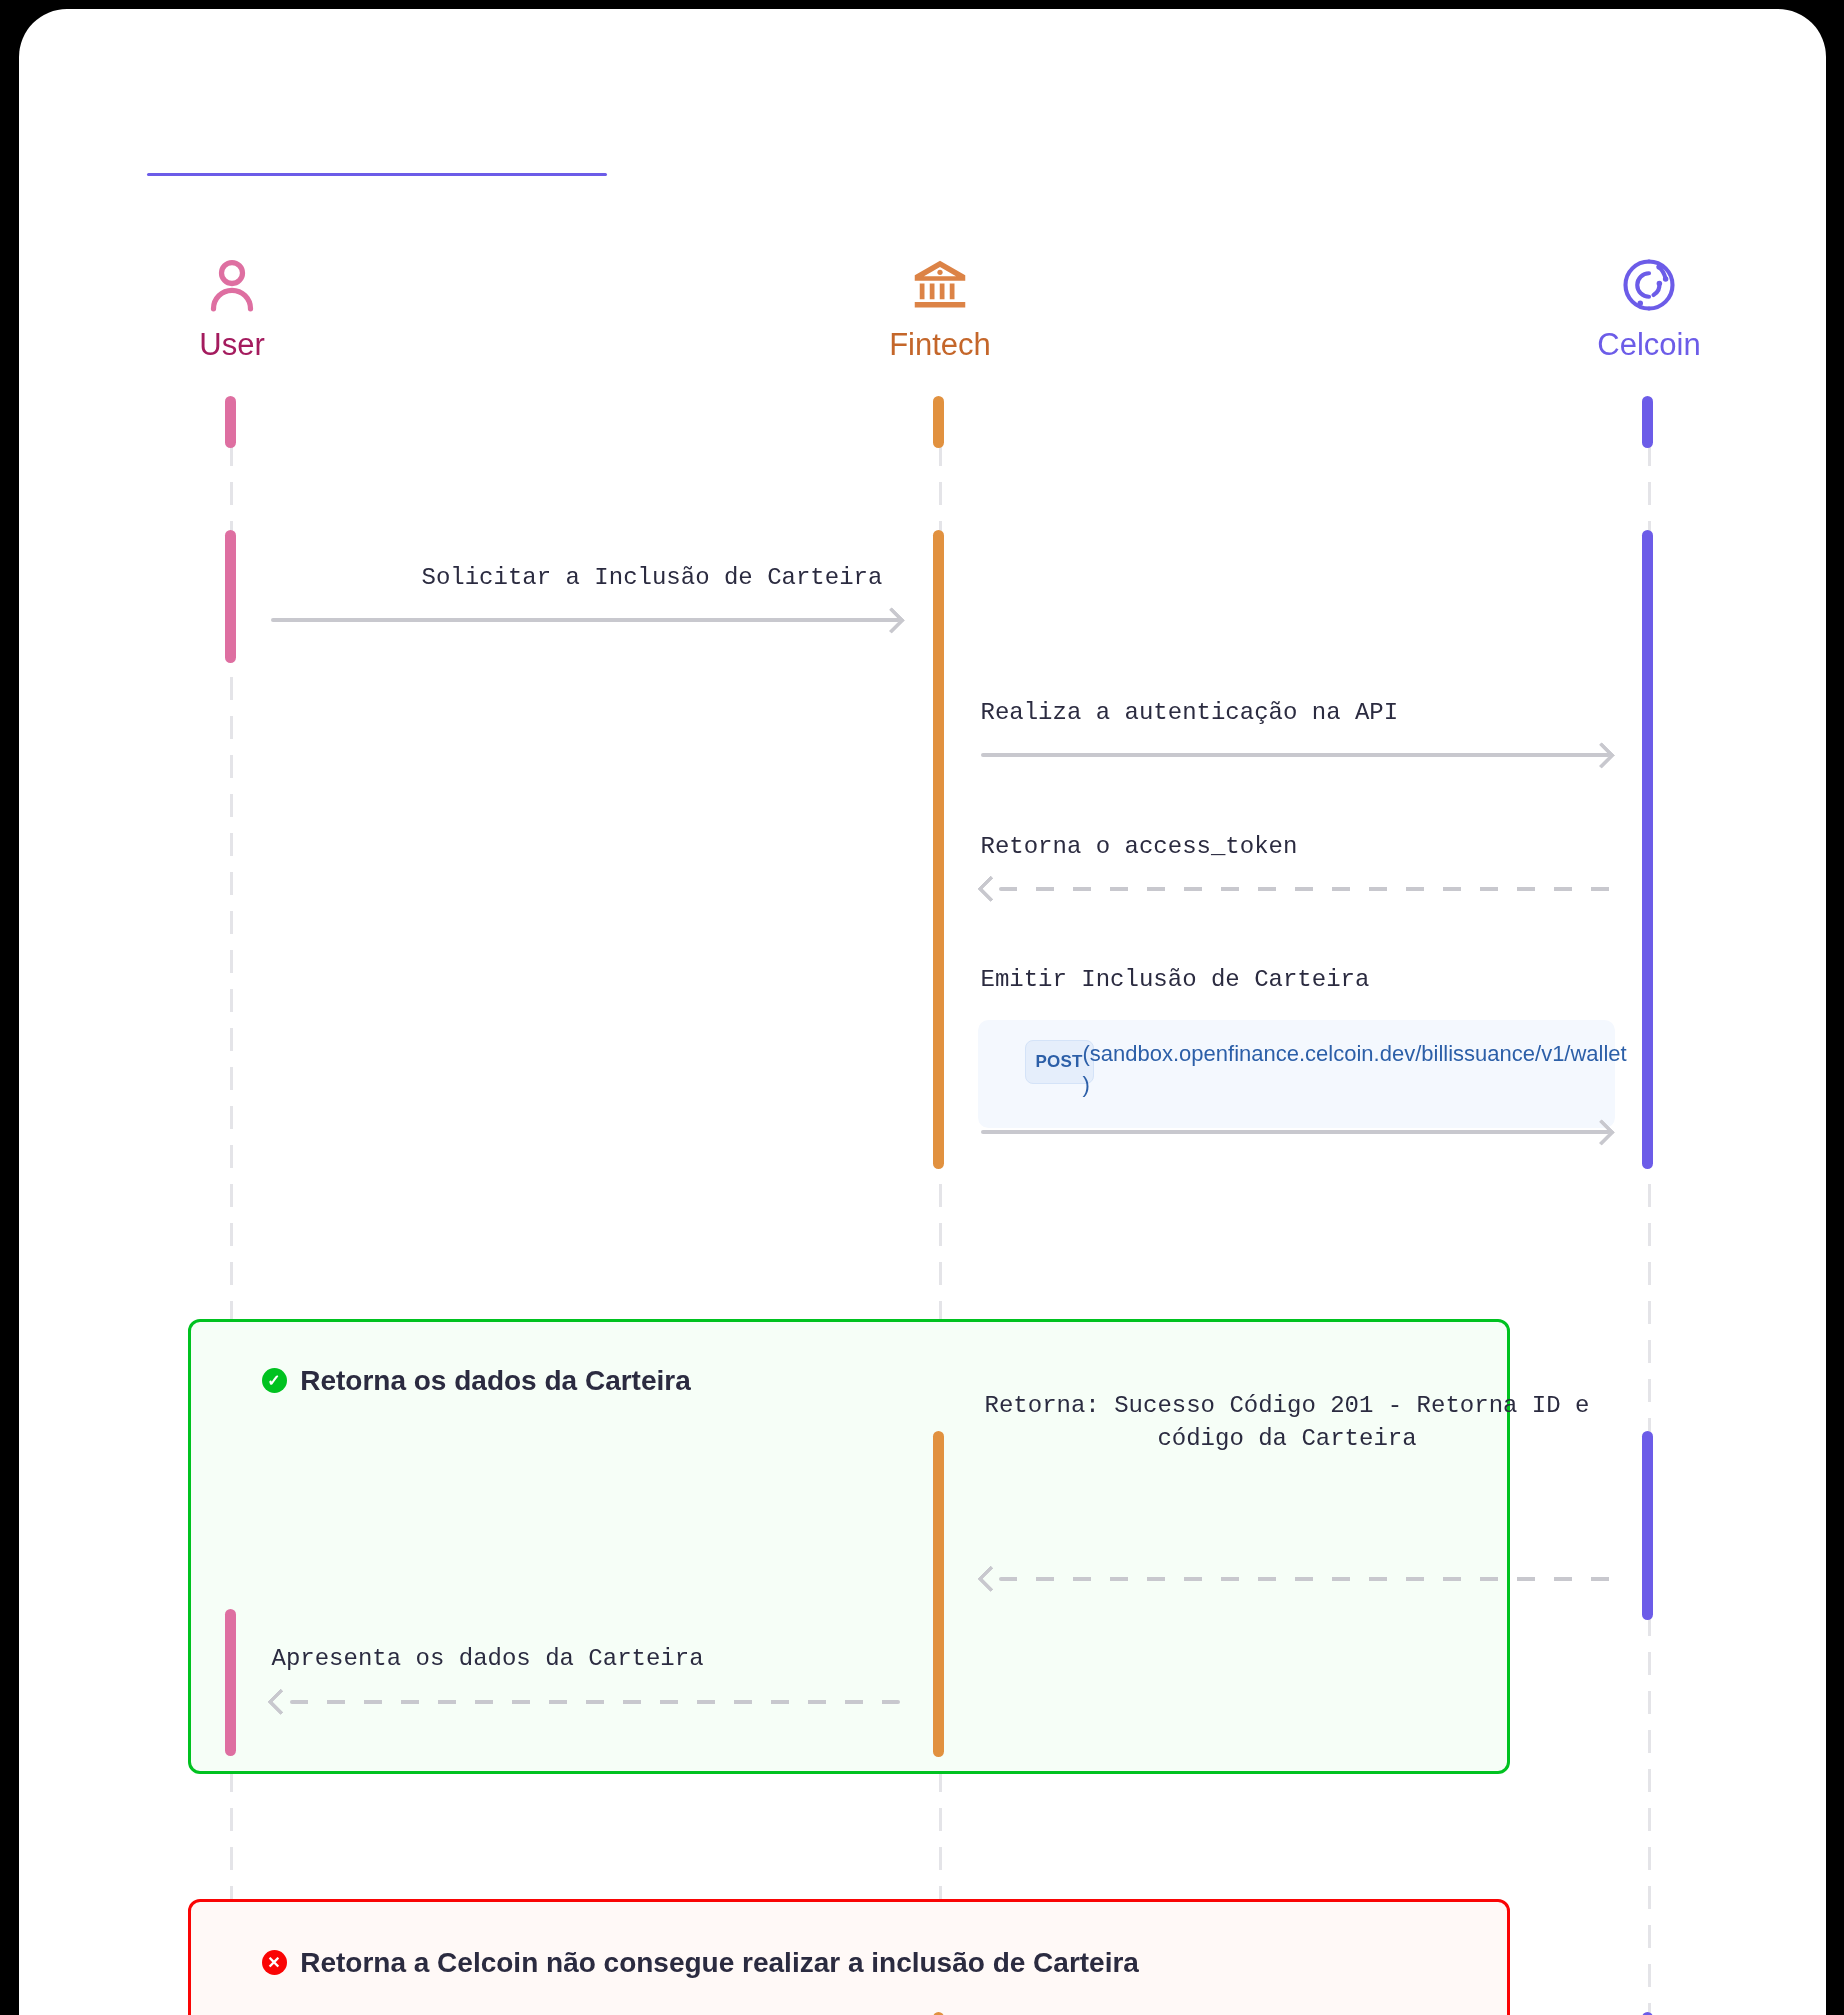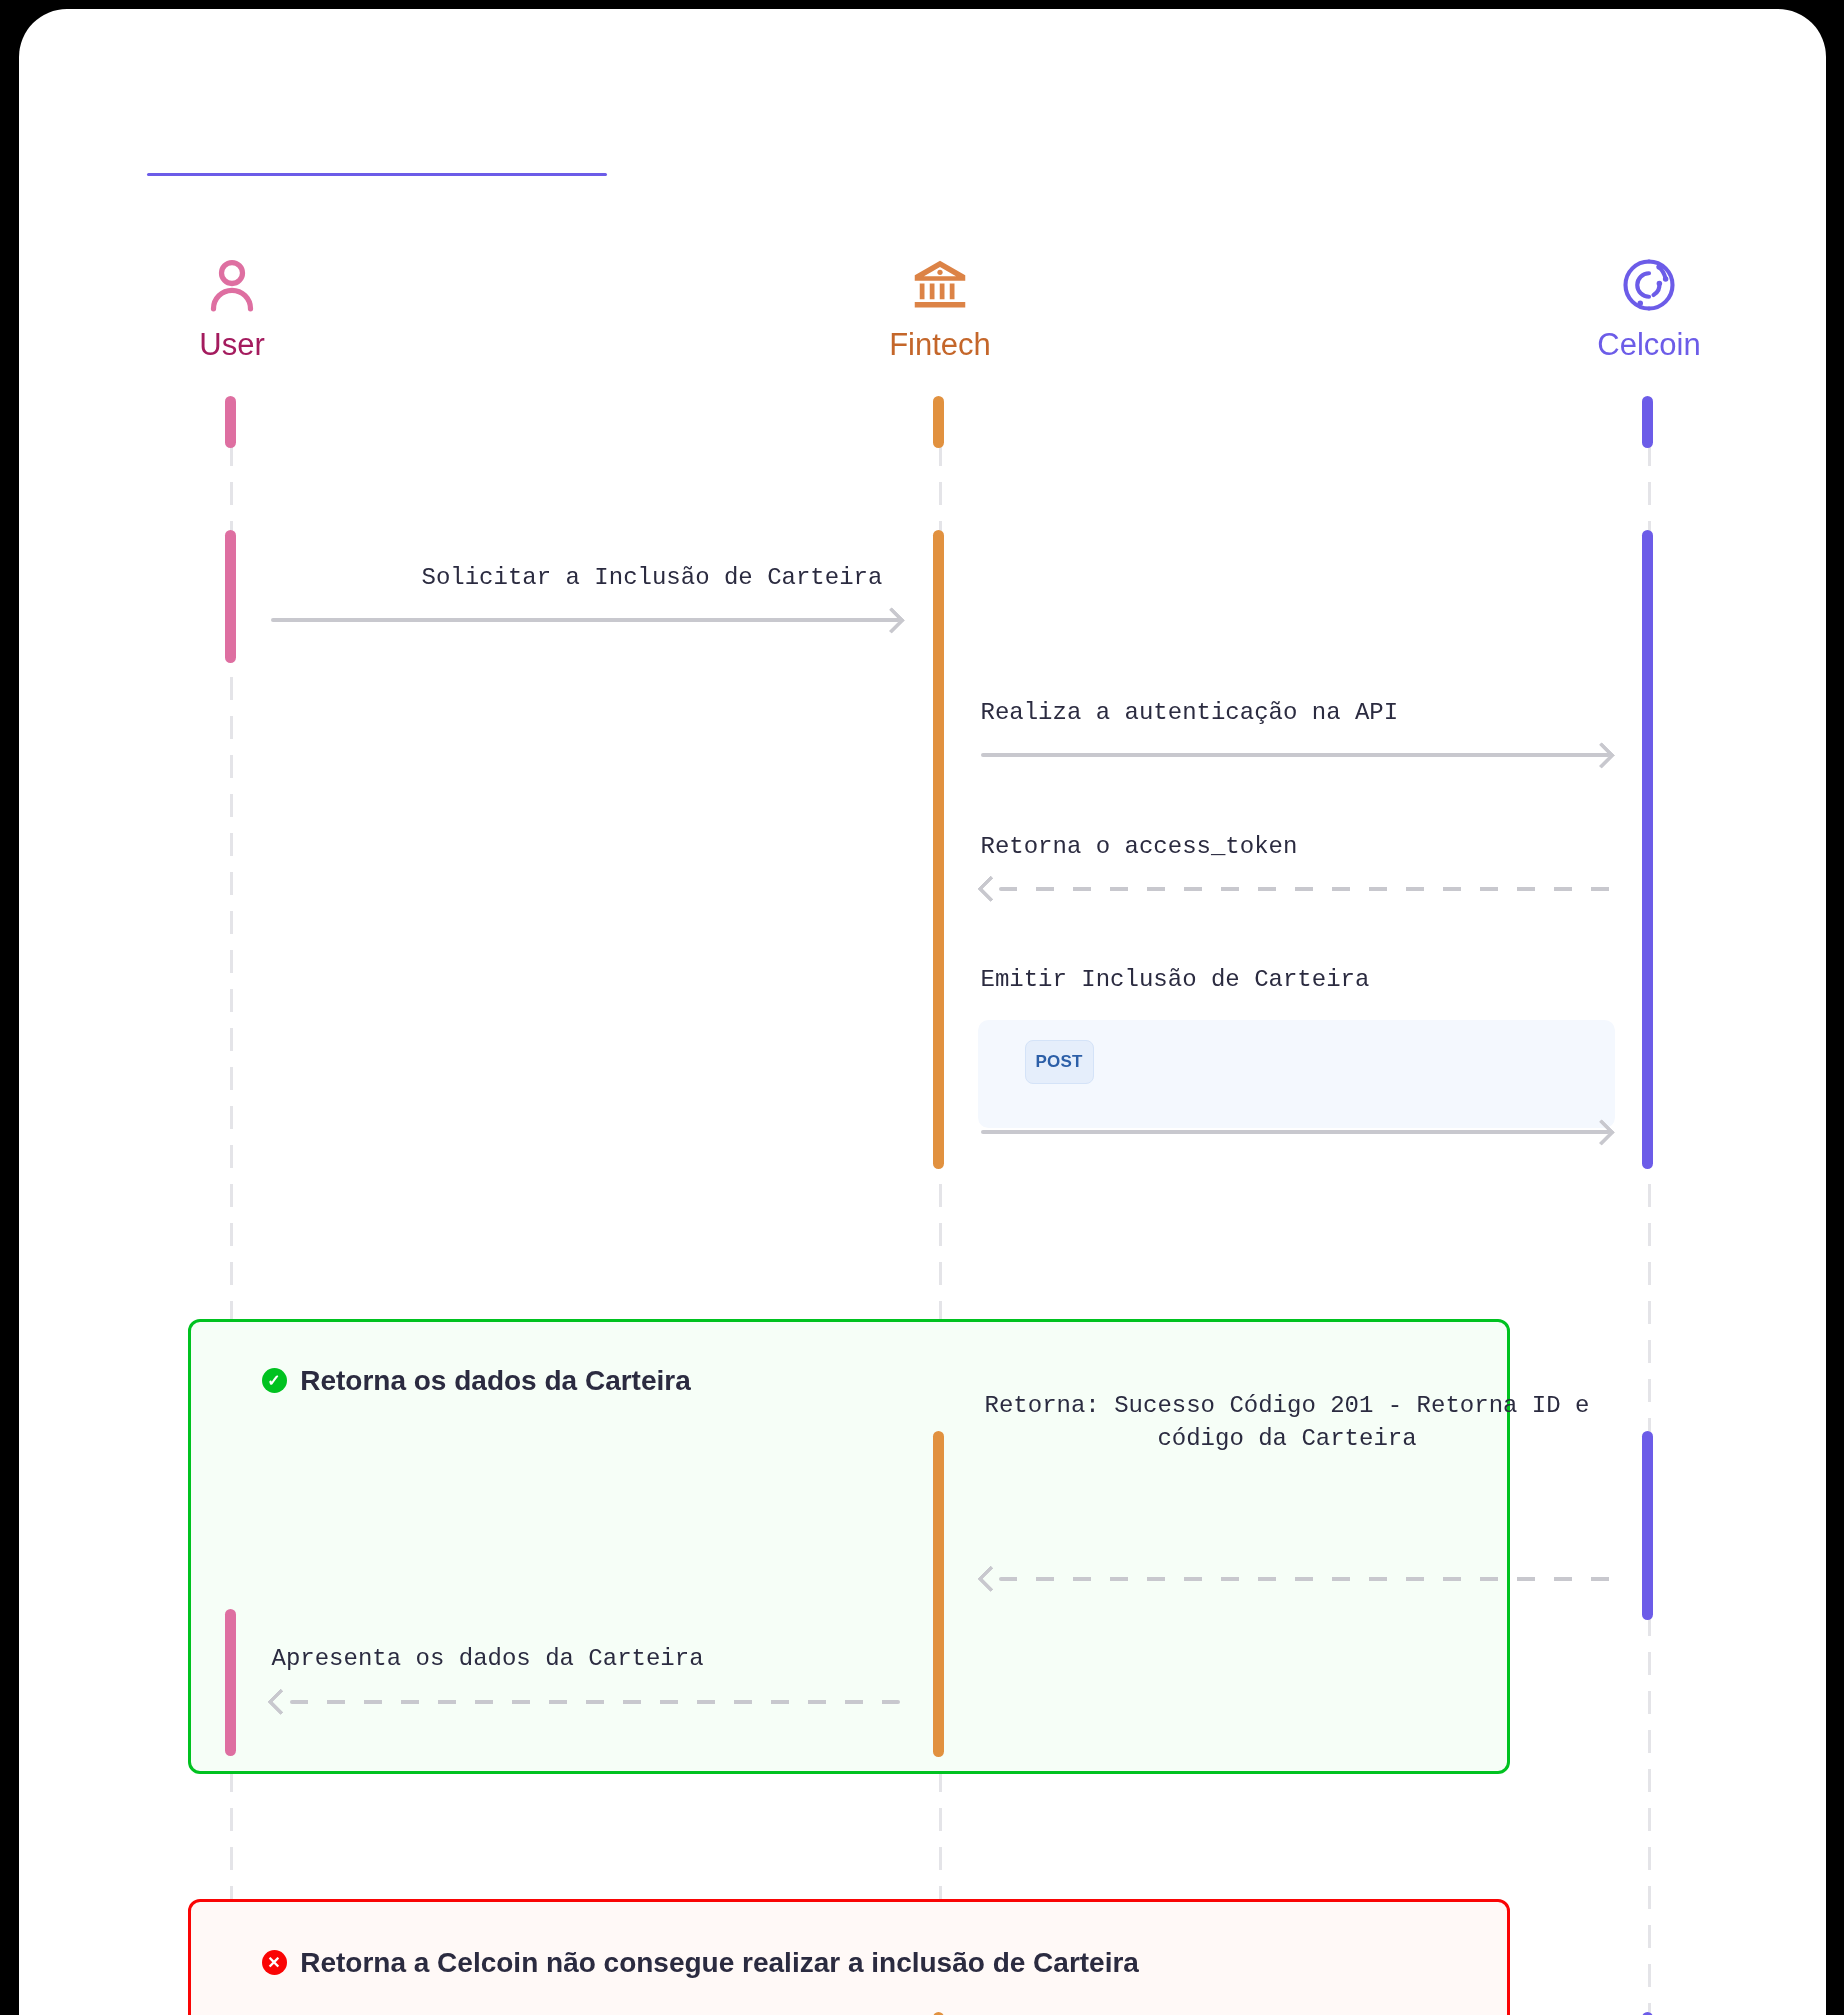--- a/index.html
+++ b/index.html
@@ -270,20 +270,21 @@
     <div class="msg-label" style="left:962px; top:821px;">Retorna o access_token</div>
     <div class="arrow-line dashed" style="left:980px; top:878px; width:613px;"></div>
     <div class="arrow-head left" style="left:962px; top:870px;"></div>
 
     <div class="msg-label" style="left:962px; top:954px;">Emitir Inclusão de Carteira</div>
 
     <div id="req-box"></div>
     <div id="req-chip">
       <span>POST</span>
     </div>
+    <div id="req-url">(sandbox.openfinance.celcoin.dev/billissuance/v1/wallet )</div>
 
     <div class="arrow-line" style="left:962px; top:1121px; width:629px;"></div>
     <div class="arrow-head right" style="left:1573px; top:1114px;"></div>
 
     <div class="frame success" style="top:1310px; height:455px;"></div>
 
     <div class="frame-head" style="left:243px; top:1356px;">
       <div class="badge-icon ok">
         <span>✓</span>
       </div>

